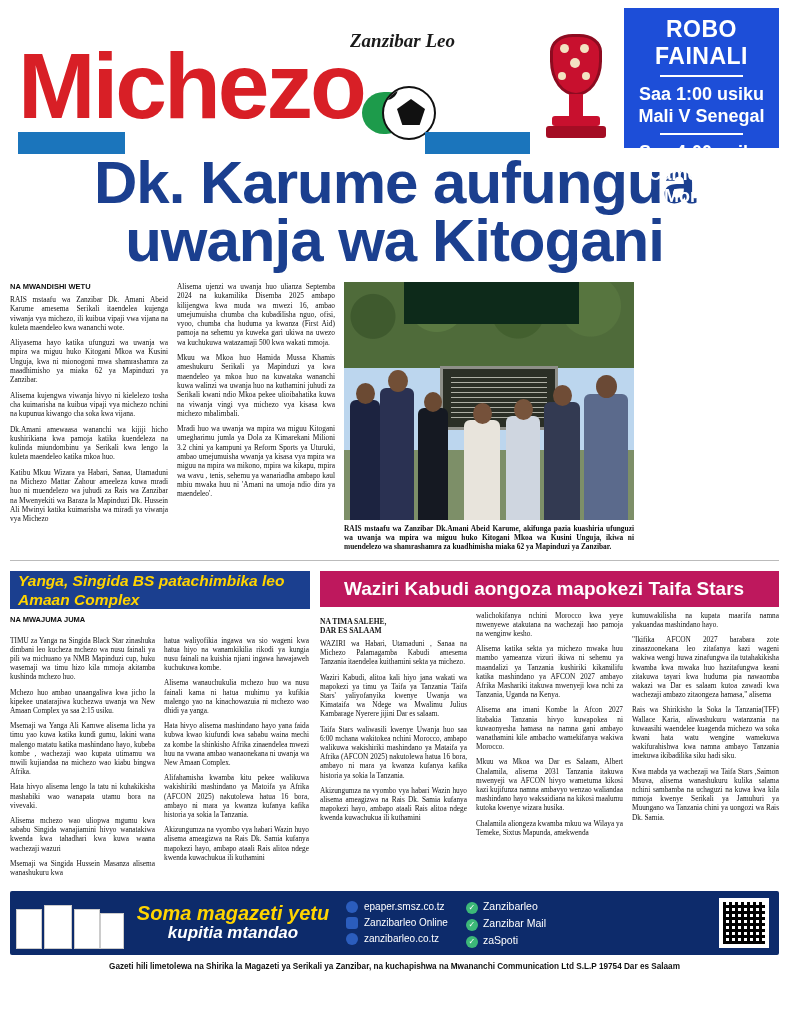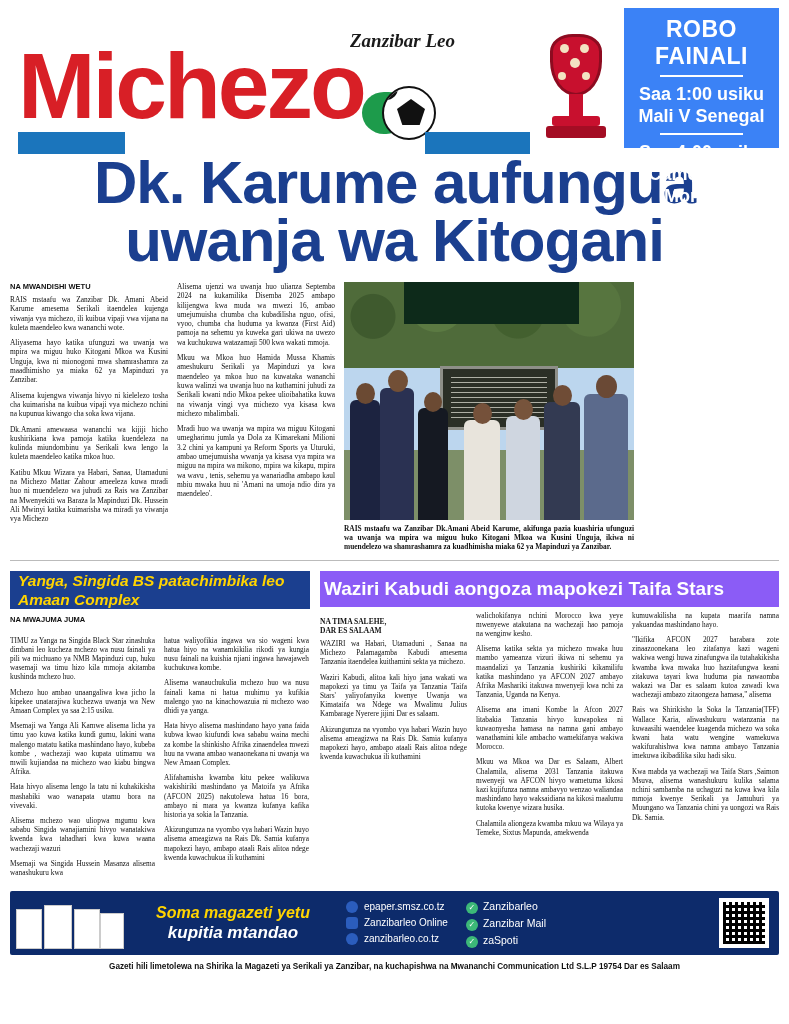--- a/index.html
+++ b/index.html
@@ -71,21 +71,21 @@
     position:absolute; left: 33px; top: 66px; width: 14px; height: 22px; background:#c8102e;
   }
   .tbase {
     position:absolute; left: 16px; top: 88px; width: 48px; height: 10px; background:#c8102e; border-radius:3px;
   }
   .tbase2 {
     position:absolute; left: 10px; top: 98px; width: 60px; height: 12px; background:#a40d24; border-radius:3px;
   }
 
   .robo {
-    flex: 1; background:#3b82f6; color:#fff; margin-left: 2px;
+    flex: 1; background:#1d4ed8; color:#fff; margin-left: 2px;
     padding: 6px 10px 8px 10px; text-align:center; position:relative;
   }
   .robo-title { font-size: 23px; font-weight: bold; letter-spacing: .5px; margin-top: 2px; }
   .robo-rule { height:2px; background:#fff; margin: 5px 26px 6px 26px; }
   .robo-line { font-size: 18px; font-weight: bold; line-height: 22px; }
   .robo-rule2 { height:2px; background:#fff; margin: 6px 26px 6px 26px; }
 
   
   .headline {
     margin-top: 6px; text-align:center; color:#1b3f8f;
@@ -129,42 +129,42 @@
 
   
   .lower { display:flex; margin-top: 10px; gap: 10px; }
   .lower-left { width: 300px; }
   .lower-right { width: 459px; }
   .yanga-head {
     background:#1b3f8f; color:#ffd400; font-weight:bold; font-size: 15.5px;
     line-height: 19px; padding: 0 8px; font-style: italic;
   }
   .waziri-head {
-    background:#8b5cf6; color:#fff; font-weight:bold; font-size: 19px;
-    line-height: 22px; padding: 7px 4px;
+    background:#be185d; color:#fff; font-weight:bold; font-size: 19px;
+    line-height: 22px; padding: 7px 24px;
   }
   .sub-byline { font-size: 7.5px; font-weight:bold; margin: 6px 0 4px 0; }
   .cols2 { display:flex; gap: 9px; margin-top: 12px; }
   .cols3 { display:flex; gap: 9px; margin-top: 4px; }
   .tcol { font-family:"Liberation Serif", serif; font-size: 7.3px; line-height: 9.2px; text-align: justify; }
   .tcol p { margin: 0 0 6px 0; }
   .w145 { width: 145px; }
   .w147 { width: 147px; }
 
   hr.rule { border:0; border-top:1px solid #bbb; margin: 8px 0 0 0; }
 
   
   .promo {
     margin-top: 8px; height: 64px; background:#0d2b6b; color:#fff; position:relative;
     border-radius: 2px; display:flex; align-items:center; overflow:hidden;
   }
   .promo-thumbs { width: 118px; height: 64px; position:relative; }
   .thumb { position:absolute; bottom:6px; background:#fff; border:1px solid #ccc; }
   .promo-text { width: 210px; text-align:center; }
-  .promo-text .l1 { color:#ffd400; font-weight:bold; font-size: 16px; font-style: italic; line-height: 20px; }
+  .promo-text .l1 { color:#ffd400; font-weight:bold; font-size: 20px; font-style: italic; line-height: 20px; }
   .promo-text .l2 { color:#fff; font-weight:bold; font-size: 17px; font-style: italic; line-height: 20px; }
   .promo-links { font-size: 10px; line-height: 16px; padding-left: 8px; }
   .promo-links .row { display:flex; align-items:center; gap:6px; }
   .ico { display:inline-block; width: 12px; height: 12px; border-radius: 3px; background:#2b5dbd; }
   .ico.circle { border-radius:50%; }
   .promo-social { padding-left: 18px; font-size: 10.5px; line-height: 17px; }
   .chk { display:inline-block; width:12px;height:12px;border-radius:50%;background:#3cb878;color:#fff;
          font-size:8px;text-align:center;line-height:12px;margin-right:5px;}
   .qr { position:absolute; right: 10px; top: 7px; width: 50px; height: 50px; background:#fff; }
   .qr:after{content:"";position:absolute;inset:4px;background:
@@ -287,20 +287,21 @@
     </div>
 
     <div class="lower-right">
       <div class="waziri-head">Waziri Kabudi aongoza mapokezi Taifa Stars</div>
       <div class="cols3">
         <div class="tcol w147">
           <div class="sub-byline" style="white-space:pre-line;">NA TIMA SALEHE,
 DAR ES SALAAM</div>
           <p>WAZIRI wa Habari, Utamaduni , Sanaa na Michezo Palamagamba Kabudi amesema Tanzania itaendelea kuithamini sekta ya michezo.</p>
           <p>Waziri Kabudi, alitoa kali hiyo jana wakati wa mapokezi ya timu ya Taifa ya Tanzania 'Taifa Stars' yaliyofanyika kwenye Uwanja wa Kimataifa wa Ndege wa Mwalimu Julius Kambarage Nyerere jijini Dar es salaam.</p>
+          <p>Taifa Stars waliwasili kwenye Uwanja huo saa 6:00 mchana wakitokea nchini Morocco, ambapo walikuwa wakishiriki mashindano ya Mataifa ya Afrika (AFCON 2025) nakutolewa hatua 16 bora, ambayo ni mara ya kwanza kufanya kafika historia ya sokia la Tanzania.</p>
           <p>Akizungumza na vyombo vya habari Wazin huyo alisema ameagizwa na Rais Dk. Samia kufanya mapokezi hayo, ambapo ataali Rais alitoa ndege kwenda kuwachukua  ili kuthamini</p>
         </div>
         <div class="tcol w147">
           <p>walichokifanya nchini Morocco kwa yeye mwenyewe atakutana na wachezaji hao pamoja na wenginw kesho.</p>
           <p>Alisema katika sekta ya michezo mwaka huu mambo yameanza vizuri ikiwa ni sehemu ya maandalizi ya Tanzania kushiriki kikamilifu katika mashindano ya AFCON 2027 ambayo Afrika Mashariki itakuwa mwenyeji kwa nchi za Tanzania, Uganda na Kenya.</p>
           <p>Alisema ana imani Kombe la Afcon 2027 litabakia Tanzania hivyo kuwapokea ni kuwaonyesha hamasa na namna gani ambayo wanathamini  kile ambacho wamekifanya wakiwa Morocco.</p>
           <p>Mkuu wa Mkoa wa Dar es Salaam, Albert Chalamila, alisema 2031 Tanzania itakuwa mwenyeji wa AFCON hivyo wametuma kikosi kazi kujifunza namna ambavyo wenzao waliandaa  mashindano  hayo waksaidiana na kikosi maalumu kutoka kwenye wizara husika.</p>
           <p>Chalamila aliongeza kwamba mkuu wa Wilaya ya Temeke, Sixtus Mapunda, amekwenda</p>
         </div>
         <div class="tcol w147">

